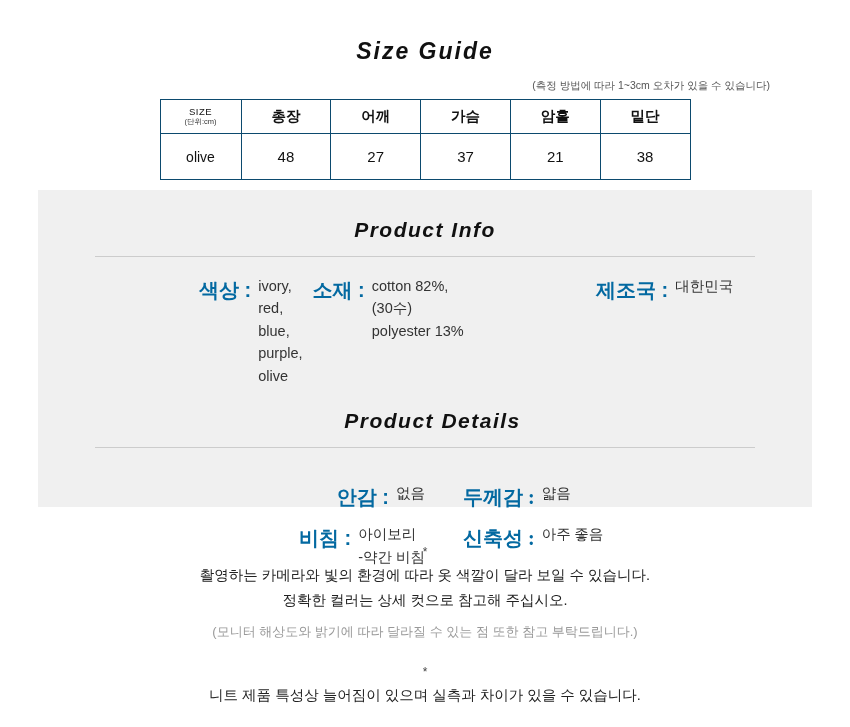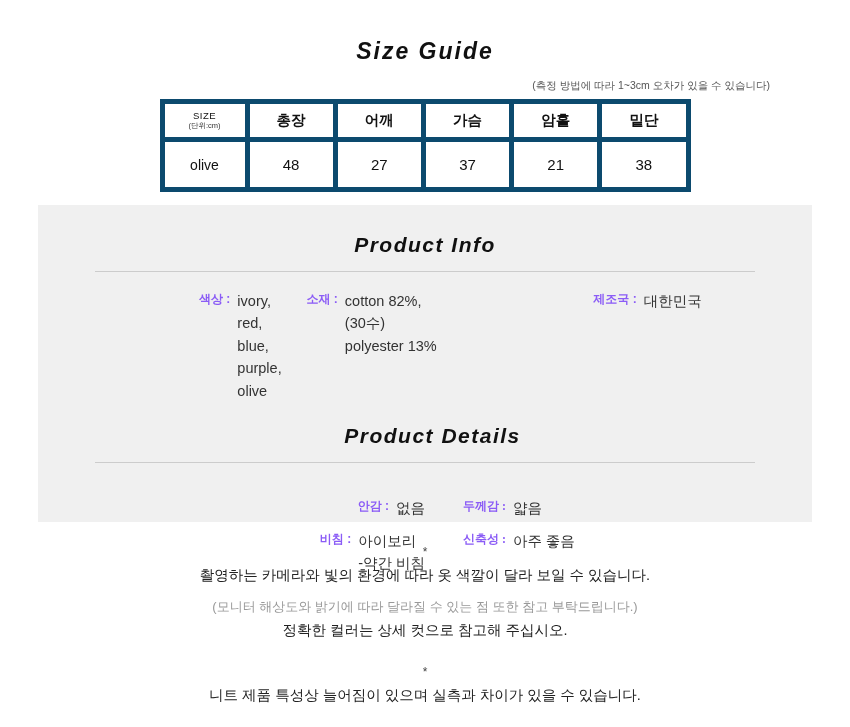--- a/index.html
+++ b/index.html
@@ -38,21 +38,21 @@
     justify-content: center;
     margin-top: 6px;
   }
   table.size-table {
     border-collapse: collapse;
     width: 531px;
     table-layout: fixed;
   }
   table.size-table th,
   table.size-table td {
-    border: 5px solid #0c4a6e;
+    border: 1px solid #0c4a6e;
     text-align: center;
     font-size: 14px;
     color: #111111;
   }
   table.size-table th {
     height: 31px;
     font-weight: bold;
     font-size: 14.5px;
   }
   table.size-table th.size-head {
@@ -74,21 +74,21 @@
     font-size: 15px;
   }
   table.size-table td.free-cell {
     font-size: 14px;
   }
 
   
   .info-panel {
     position: absolute;
     left: 38px;
-    top: 205px;
+    top: 190px;
     width: 774px;
     height: 317px;
     background: #f0f0f0;
   }
   .panel-title {
     text-align: center;
     font-size: 21px;
     font-weight: bold;
     font-style: italic;
     letter-spacing: 1.5px;
@@ -107,23 +107,23 @@
     box-sizing: border-box;
   }
   .info-col {
     display: flex;
     align-items: flex-start;
   }
   .info-col.c1 { width: 215px; padding-left: 104px; box-sizing: border-box; }
   .info-col.c2 { width: 250px; padding-left: 10px; box-sizing: border-box;}
   .info-col.c3 { width: 260px; padding-left: 76px; box-sizing: border-box;}
   .lbl {
-    font-size: 12px;
-    font-weight: bold;
-    color: #8b5cf6;
+    font-size: 20px;
+    font-weight: bold;
+    color: #0369a1;
     white-space: nowrap;
     margin-right: 7px;
     line-height: 1.55;
   }
   .val {
     font-size: 14.5px;
     color: #333333;
     line-height: 1.55;
     white-space: pre-line;
   }
@@ -252,20 +252,20 @@
         <span class="lbl">신축성 :</span>
         <span class="val">아주 좋음</span>
       </div>
     </div>
   </div>
 </div>
 
 <div class="notes">
   <div class="star">*</div>
   <div class="note-line">촬영하는 카메라와 빛의 환경에 따라 옷 색깔이 달라 보일 수 있습니다.</div>
+  <div class="note-line">정확한 컬러는 상세 컷으로 참고해 주십시오.</div>
   <div class="note-line muted">(모니터 해상도와 밝기에 따라 달라질 수 있는 점 또한 참고 부탁드립니다.)</div>
-  <div class="note-line">정확한 컬러는 상세 컷으로 참고해 주십시오.</div>
 
   <div class="notes-block2">
     <div class="star">*</div>
     <div class="note-line">니트 제품 특성상 늘어짐이 있으며 실측과 차이가 있을 수 있습니다.</div>
   </div>
 </div>
 
 </body></html>

